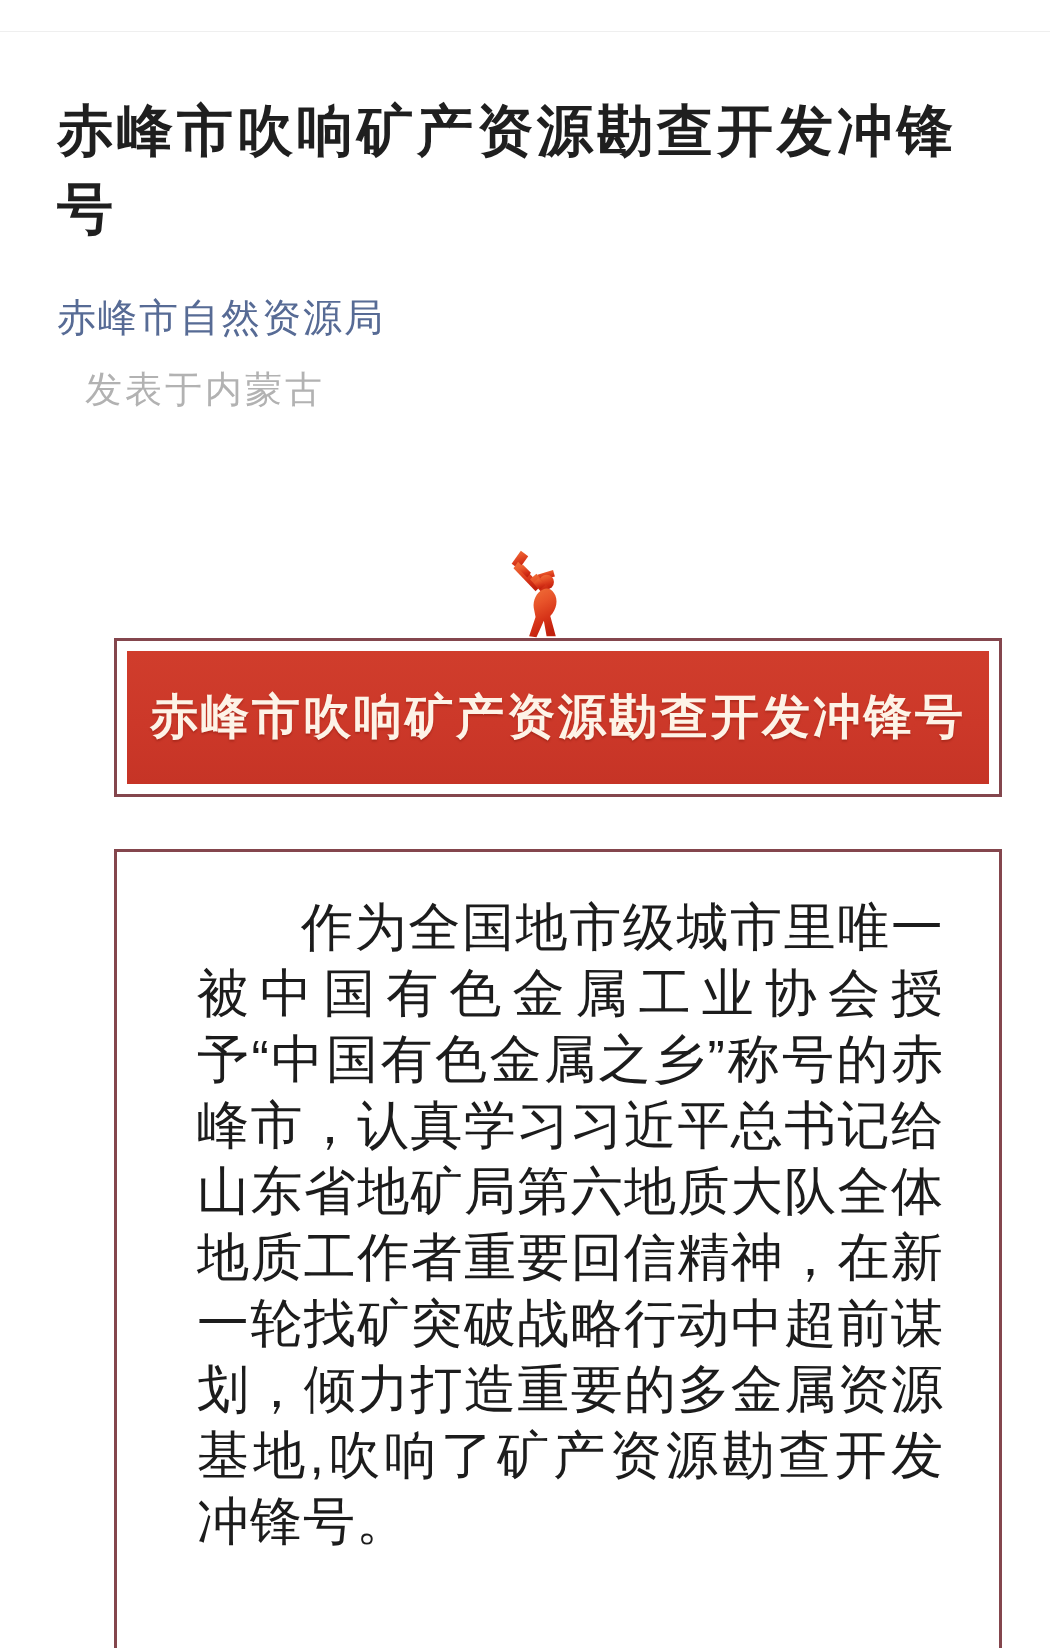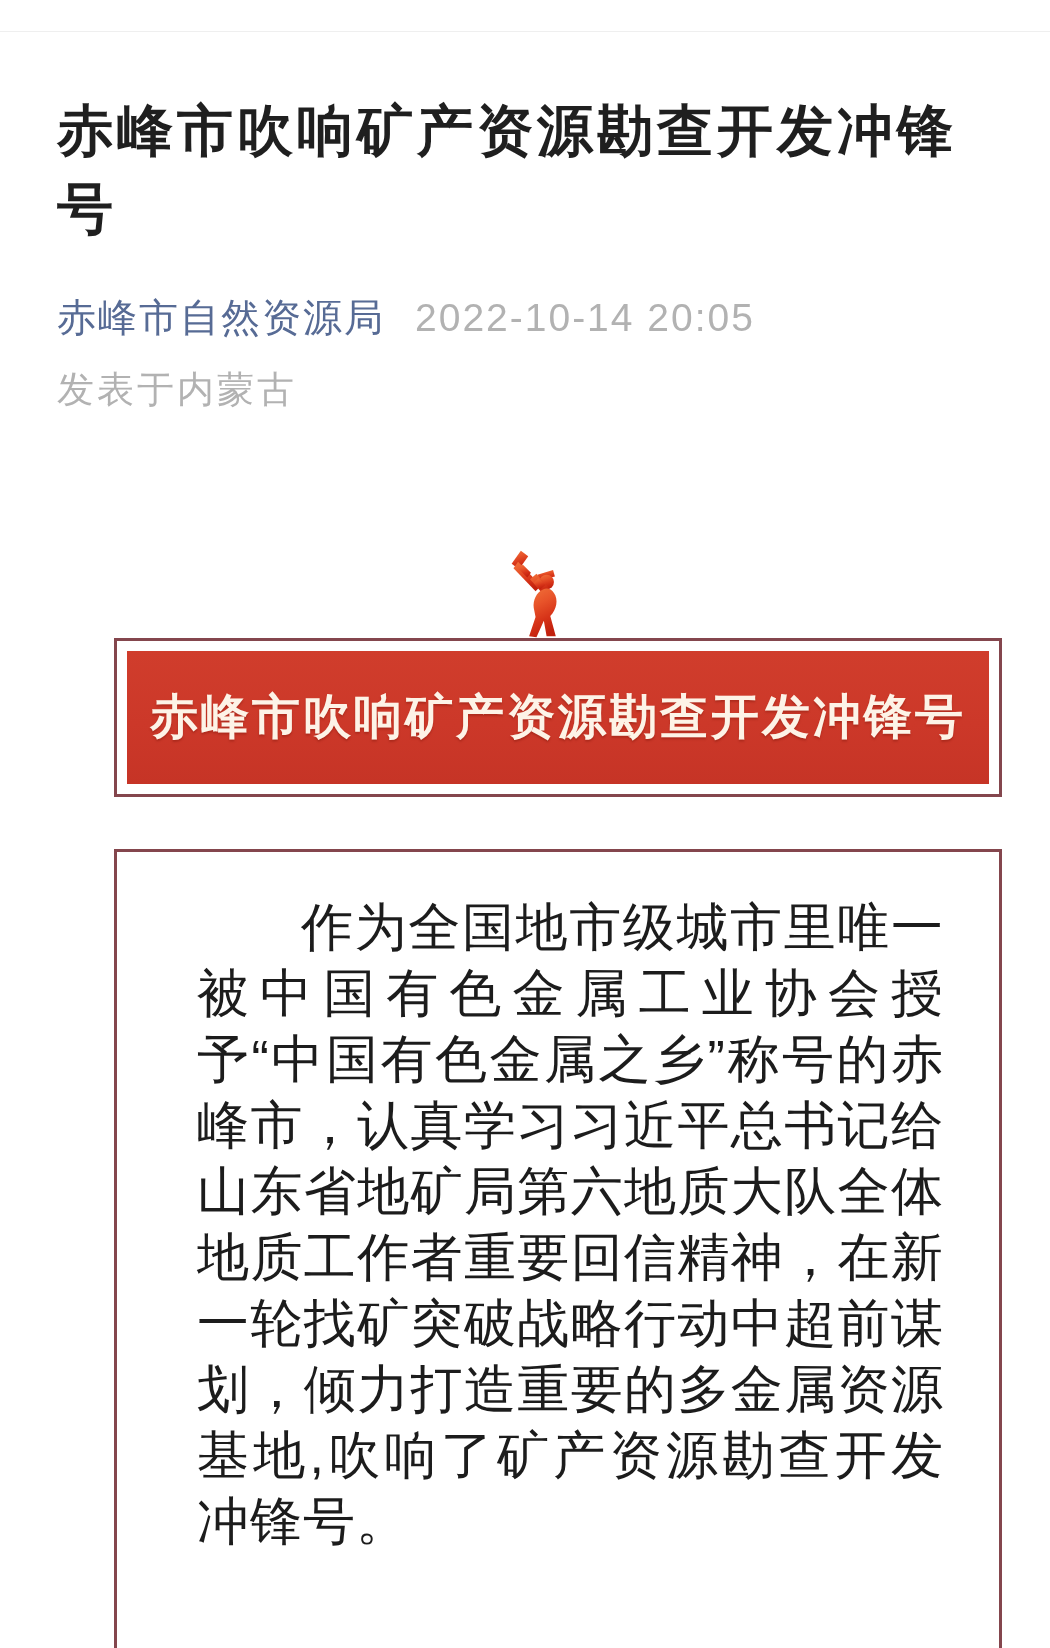--- a/index.html
+++ b/index.html
@@ -55,20 +55,21 @@
   .publish-time {
     color: var(--c-meta);
     letter-spacing: 2px;
   }
   .publish-location {
     margin-top: 26px;
     font-size: 37px;
     line-height: 1.2;
     color: var(--c-meta);
     letter-spacing: 3px;
+    margin-left: 28px;
   }
   .bugler-wrap {
     margin-top: 136px;
     display: flex;
     justify-content: center;
   }
   .bugler-wrap svg { display: block; }
   .slogan-banner {
     margin: -2px 24px 0 57px;
     border: 3px solid var(--c-red-border);
@@ -110,21 +111,20 @@
 <body>
 
 <div class="top-spacer"></div>
 
 <div class="content">
 
   <h1 class="article-title">赤峰市吹响矿产资源勘查开发冲锋号</h1>
 
   <div class="meta-row">
     <a class="account-link">赤峰市自然资源局</a>
-    <span class="publish-time">2022-10-14 20:05</span>
   </div>
 
   <div class="publish-location">发表于内蒙古</div>
 
   <div class="bugler-wrap">
     <svg width="74" height="92" viewBox="0 0 80 100" xmlns="http://www.w3.org/2000/svg" aria-hidden="true">
       <defs>
         <linearGradient id="buglerGrad" x1="0.1" y1="0" x2="0.4" y2="1">
           <stop offset="0" stop-color="#f07039"></stop>
           <stop offset="0.35" stop-color="#e8542a"></stop>

